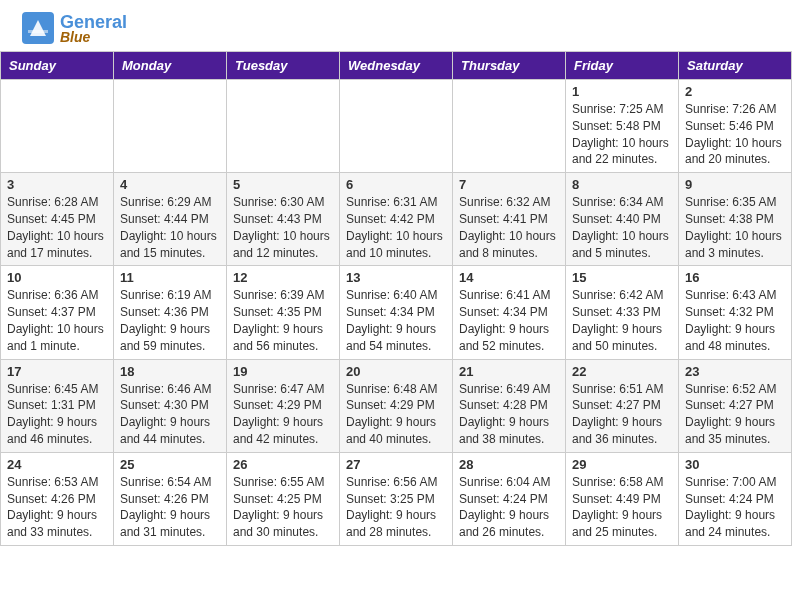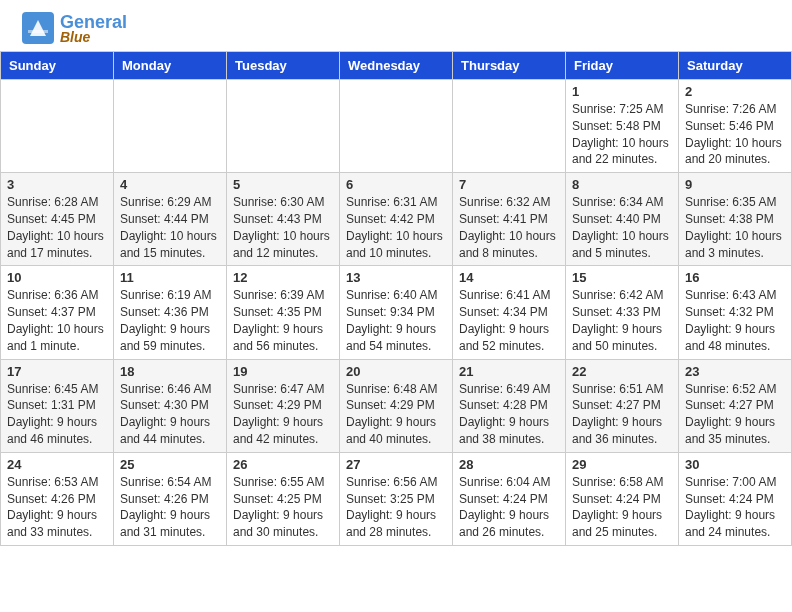--- a/index.html
+++ b/index.html
@@ -11,21 +11,21 @@
     .location { font-size: 16px; color: #555; }
     .calendar { width: 100%; border-collapse: collapse; margin: 0; }
     .calendar th { background: #4a90d9; color: #fff; text-align: left; padding: 6px 8px; font-size: 13px; border: 1px solid #ccc; }
     .calendar td { border: 1px solid #ccc; vertical-align: top; padding: 4px 6px; width: 113px; min-height: 80px; background: #fff; }
     .calendar td.empty { background: #f9f9f9; }
     .day-num { font-size: 13px; font-weight: bold; color: #333; display: block; margin-bottom: 2px; }
     .day-info { font-size: 12px; color: #333; line-height: 1.4; }
     .calendar tr:nth-child(even) td { background: #f5f5f5; }
     .calendar tr:nth-child(odd) td { background: #fff; }
     
-    .calendar thead tr th { background: #1d4ed8; }
+    .calendar thead tr th { background: #4c1d95; font-style: italic; }
   </style>
 </head>
 <body>
 
 <div class="header">
   <div class="logo">
     <div style="display:flex; align-items:center; gap:4px;">
       <svg width="36" height="36" viewBox="0 0 36 36">
         <rect x="2" y="2" width="32" height="32" rx="4" fill="#4a90d9"></rect>
         <polygon points="10,26 18,10 26,26" fill="white" opacity="0.9"></polygon>
@@ -134,21 +134,21 @@
         </td>
         <td>
           <span class="day-num">12</span>
           <div class="day-info">Sunrise: 6:39 AM
 Sunset: 4:35 PM
 Daylight: 9 hours and 56 minutes.</div>
         </td>
         <td>
           <span class="day-num">13</span>
           <div class="day-info">Sunrise: 6:40 AM
-Sunset: 9:34 PM
+Sunset: 4:34 PM
 Daylight: 9 hours and 54 minutes.</div>
         </td>
         <td>
           <span class="day-num">14</span>
           <div class="day-info">Sunrise: 6:41 AM
 Sunset: 4:34 PM
 Daylight: 9 hours and 52 minutes.</div>
         </td>
         <td>
           <span class="day-num">15</span>
@@ -234,21 +234,21 @@
         </td>
         <td>
           <span class="day-num">28</span>
           <div class="day-info">Sunrise: 6:04 AM
 Sunset: 4:24 PM
 Daylight: 9 hours and 26 minutes.</div>
         </td>
         <td>
           <span class="day-num">29</span>
           <div class="day-info">Sunrise: 6:58 AM
-Sunset: 4:24 PM
+Sunset: 4:49 PM
 Daylight: 9 hours and 25 minutes.</div>
         </td>
         <td>
           <span class="day-num">30</span>
           <div class="day-info">Sunrise: 7:00 AM
 Sunset: 4:24 PM
 Daylight: 9 hours and 24 minutes.</div>
         </td>
       </tr>
     </tbody>

